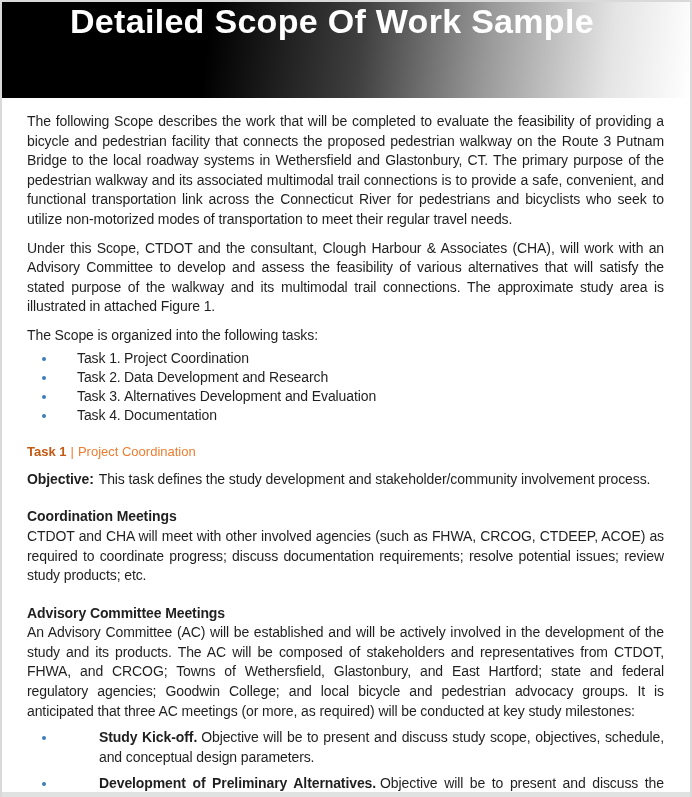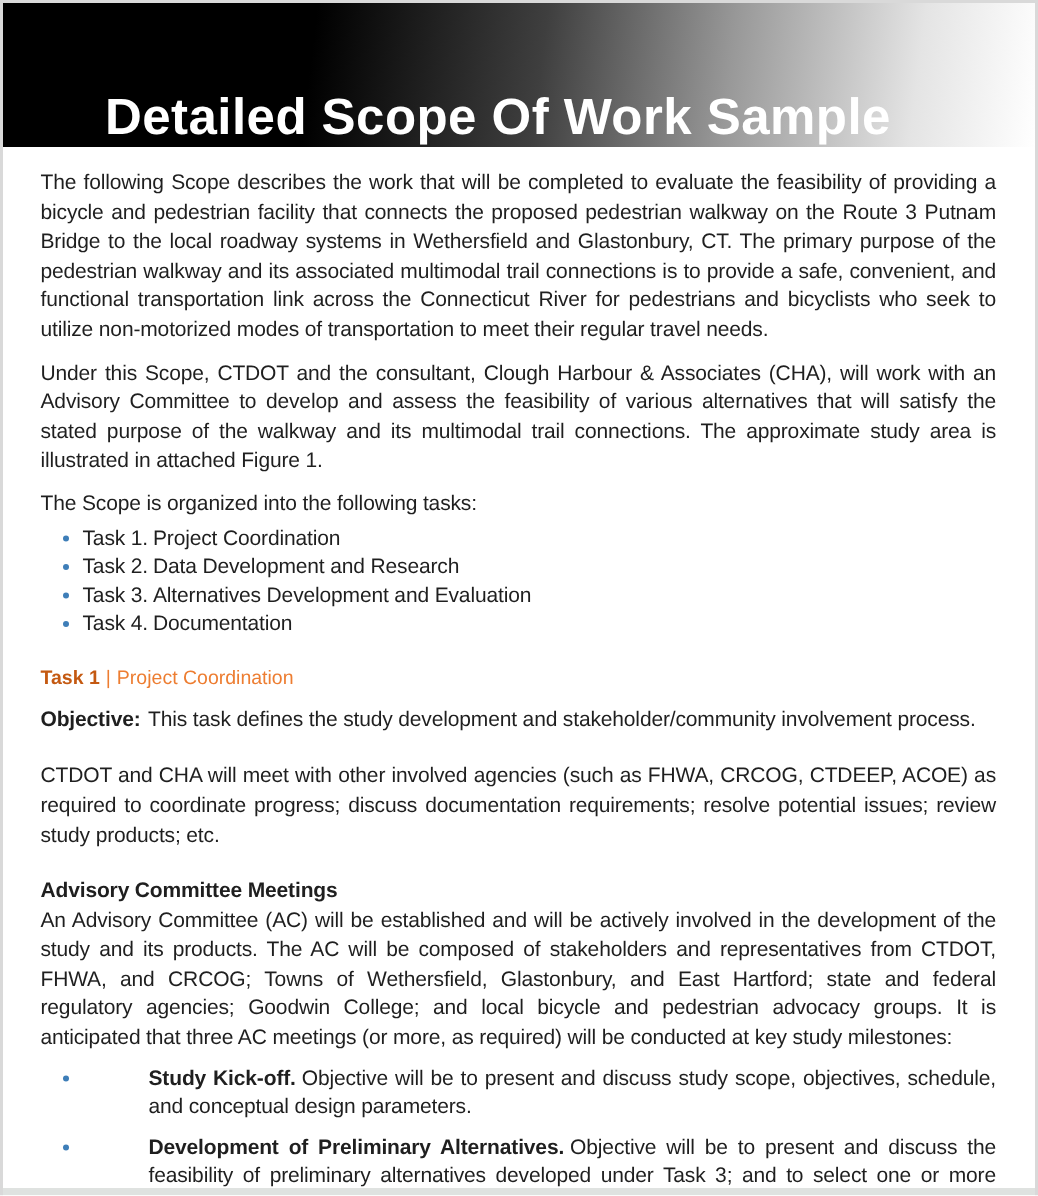--- a/index.html
+++ b/index.html
@@ -10,39 +10,39 @@
     overflow:hidden;
     background:#ffffff;
     border-left:2px solid #d9d9d9;
     border-right:2px solid #d9d9d9;
     border-top:2px solid #d9d9d9;
     font-family:"Liberation Sans","DejaVu Sans",sans-serif;
   }
   .banner {
     height:96px;
     background:linear-gradient(97deg,#000000 0%,#000000 30%,#3f3f3f 52%,#989898 70%,#e4e4e4 88%,#ffffff 100%);
-    display:flex; align-items:flex-end;
+    display:flex; align-items:flex-start;
   }
   .banner h1 {
     margin:0; padding-left:68px;
     color:#ffffff; font-size:34px; font-weight:bold; letter-spacing:0.3px;
     white-space:nowrap;
   }
   .content {
     padding:14px 26px 0 25px;
     font-size:14px; line-height:1.4; letter-spacing:-0.1px;
     color:#1f1f1f;
   }
   .para { margin:0 0 9px 0; text-align:justify; }
   .tasks-intro { margin:0 0 4px 0; text-align:left; }
 
   .task-list { list-style:none; margin:0 0 15px 0; padding:0; }
   .task-item { display:flex; align-items:center; height:19px; }
   .dot { width:4px; height:4px; border-radius:50%; background:#3E7EB8; margin-left:15px; flex:none; }
-  .task-num { margin-left:9px; width:47px; flex:none; }
+  .task-num { margin-left:31px; width:47px; flex:none; }
 
   .task-heading { margin:17px 0 9px 0; font-size:13px; font-weight:normal; letter-spacing:0; }
   .th-dark  { color:#C45911; font-weight:bold; }
   .th-sep   { color:#ED7D31; padding:0 4px; }
   .th-light { color:#ED7D31; }
 
   .objective { margin-bottom:18px; }
   .objective .lbl { font-weight:bold; }
   .objective .txt { margin-left:5px; }
 
@@ -99,20 +99,21 @@
     </ul>
 
     <h2 class="task-heading">
       <span class="th-dark">Task 1</span><span class="th-sep">|</span><span class="th-light">Project Coordination</span>
     </h2>
 
     <p class="para objective">
       <span class="lbl">Objective:</span><span class="txt">This task defines the study development and stakeholder/community involvement process.</span>
     </p>
 
+    <h3 class="section-heading">Coordination Meetings</h3>
     <p class="para section-body">CTDOT and CHA will meet with other involved agencies (such as FHWA, CRCOG, CTDEEP, ACOE) as required to coordinate progress;  discuss documentation requirements; resolve potential issues; review study products; etc.</p>
 
     <h3 class="section-heading">Advisory Committee Meetings</h3>
     <p class="para section-body">An Advisory Committee (AC) will be established and will be actively involved in the development of the study and its products.  The AC will be composed of stakeholders and representatives from CTDOT, FHWA, and CRCOG; Towns of Wethersfield, Glastonbury, and East Hartford; state and federal regulatory agencies; Goodwin College; and local bicycle and pedestrian advocacy groups.  It is anticipated that three AC meetings (or more, as required) will be conducted at key study milestones:</p>
 
     <ul class="milestone-list">
       <li class="milestone">
         <span class="dot"></span>
         <div class="m-body">
           <span class="m-lead">Study Kick-off.</span><span class="m-text">Objective will be to present and discuss study scope, objectives, schedule, and conceptual design parameters.</span>

